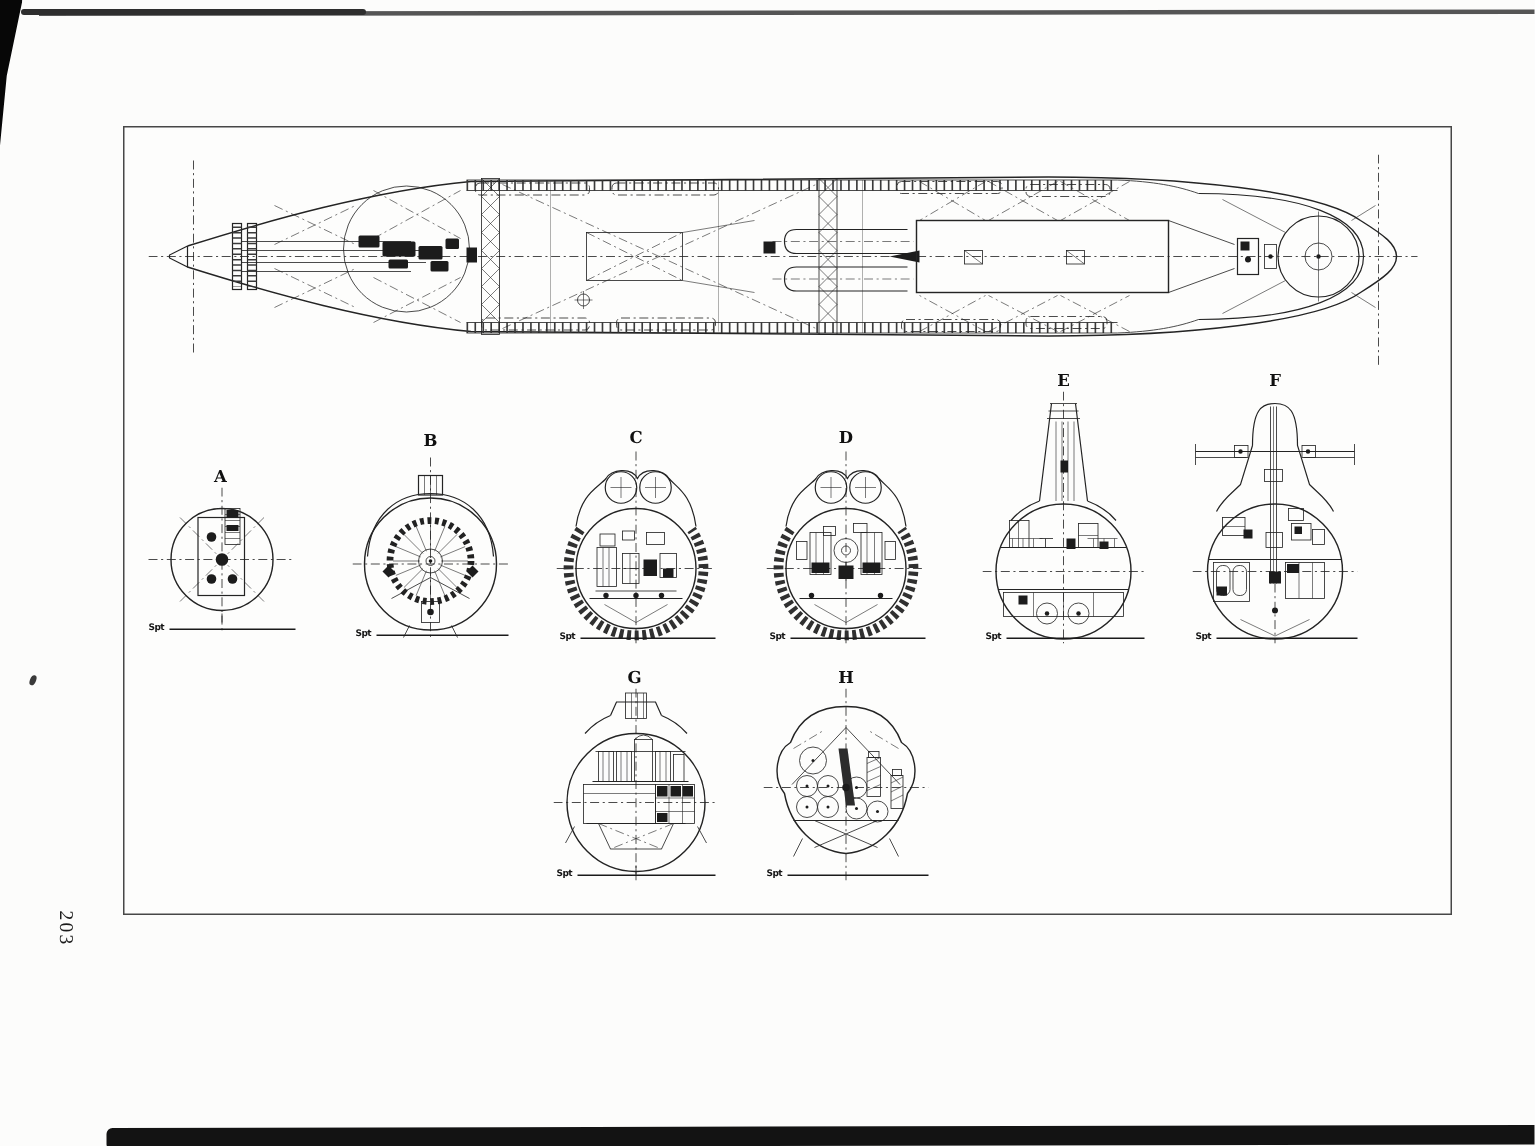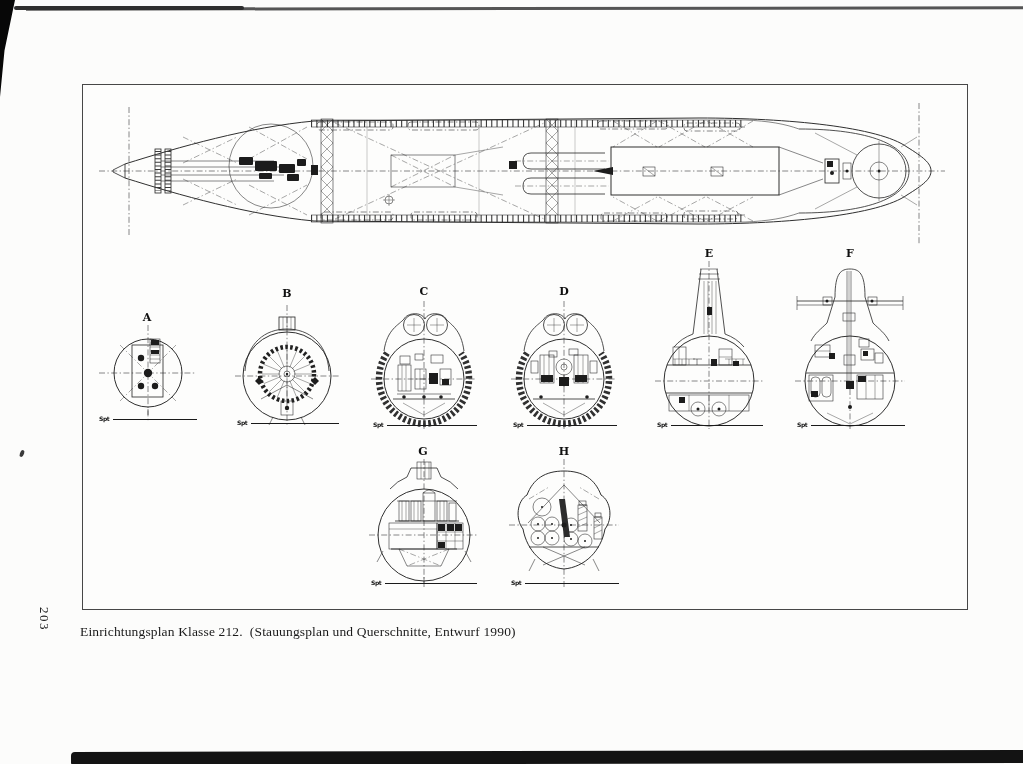--- a/index.html
+++ b/index.html
@@ -431,15 +431,14 @@
         <circle class="f" cx="55" cy="66" r="2.5"></circle>
       </svg>
       <div class="xscale">
         <span class="xscale-t">Spt</span>
         <span class="xscale-l"></span>
       </div>
     </div>
 
   </div>
 
-  <div class="caption">Einrichtungsplan Klasse 212.  (Stauungsplan und Querschnitte, Entwurf 1990)</div>
   <div class="pagenum">203</div>
 </div>
 
 </body></html>

